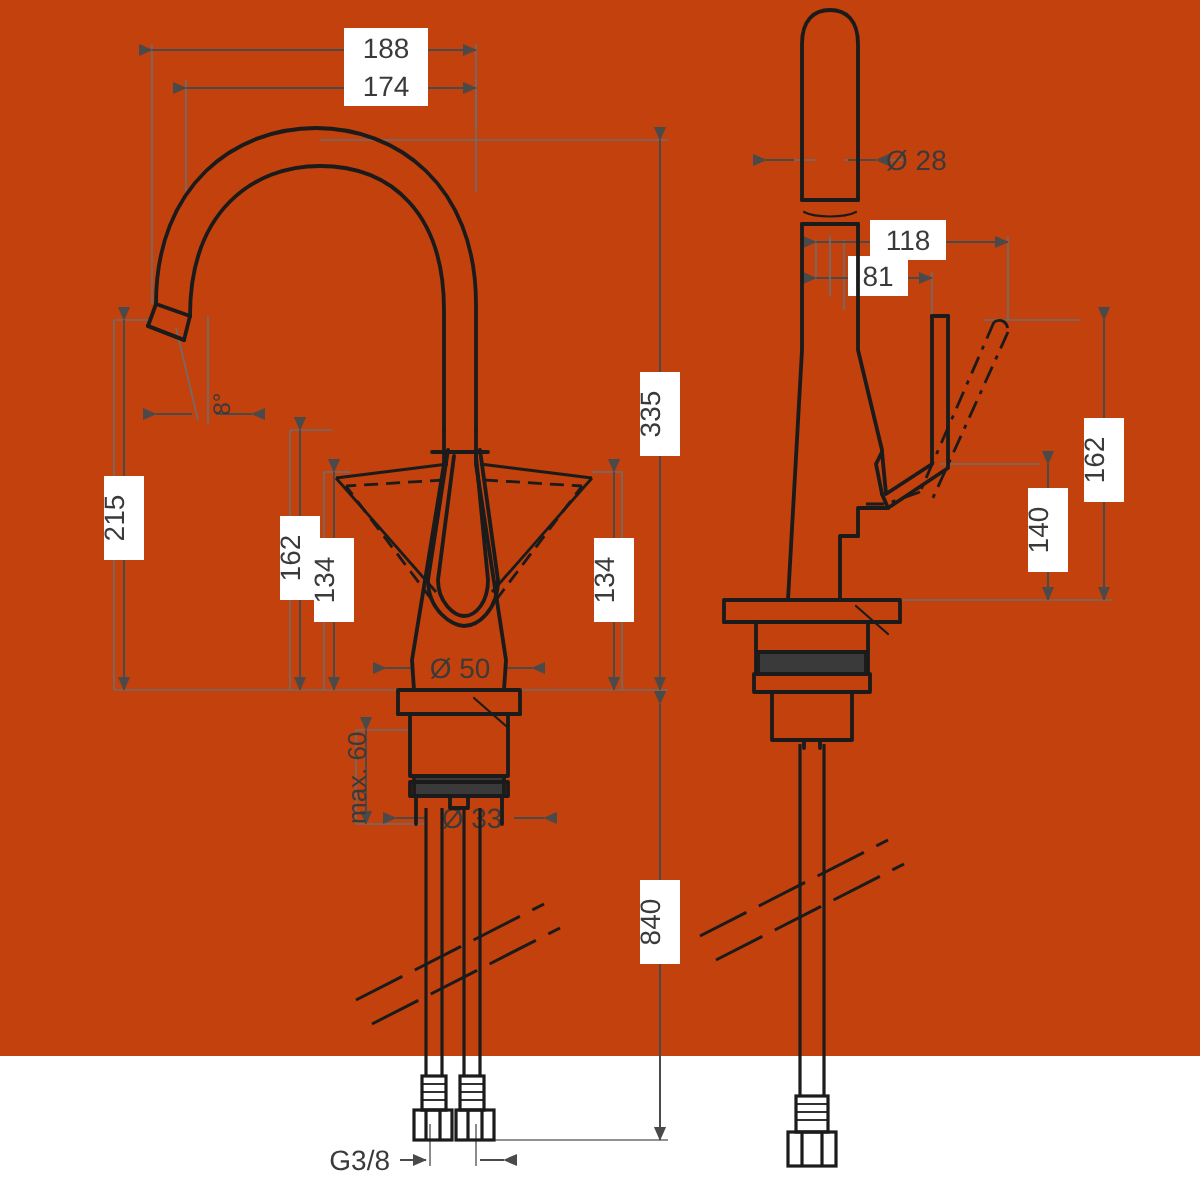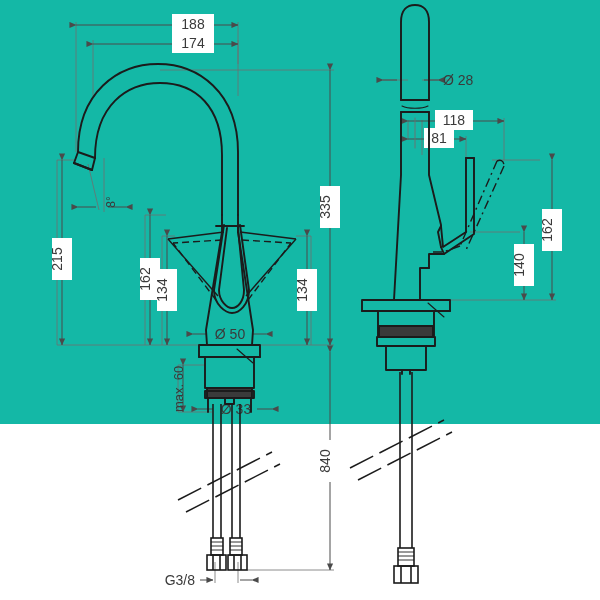--- a/index.html
+++ b/index.html
@@ -1,18 +1,18 @@
 <!DOCTYPE html>
 <html><head>
 <meta charset="utf-8">
 <style>
   html,body{margin:0;padding:0;background:#ffffff;}
   body{width:600px;height:600px;overflow:hidden;
        font-family:"Liberation Sans","DejaVu Sans",sans-serif;}
-  #sheet{position:relative;width:600px;height:424px;background:#14b8a6;text-align:center;}
+  #sheet{position:relative;width:600px;height:528px;background:#c2410c;text-align:center;}
   svg{display:block;}
   text{font-family:"Liberation Sans","DejaVu Sans",sans-serif;fill:#3a3a3a;}
 </style>
 </head>
 <body>
 
 <div id="sheet">
 <svg width="600" height="600" viewBox="0 0 600 600">
 
   <defs>

